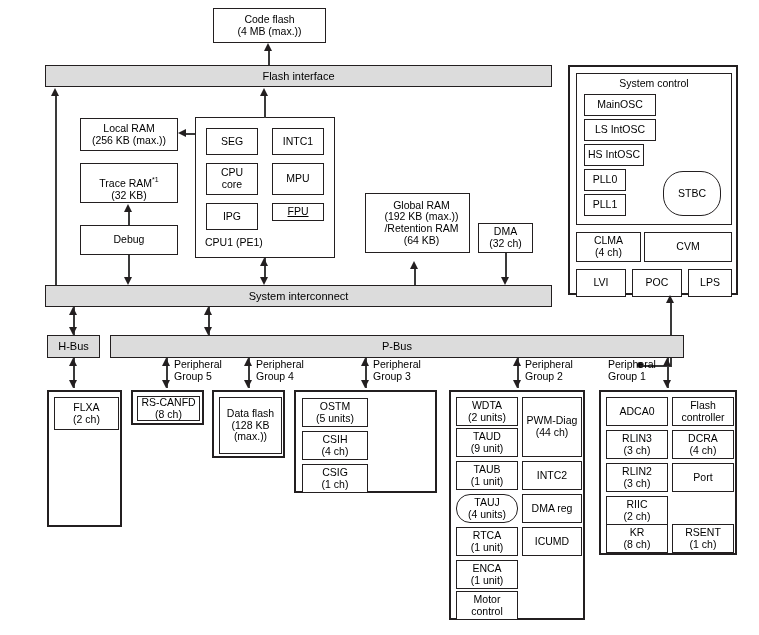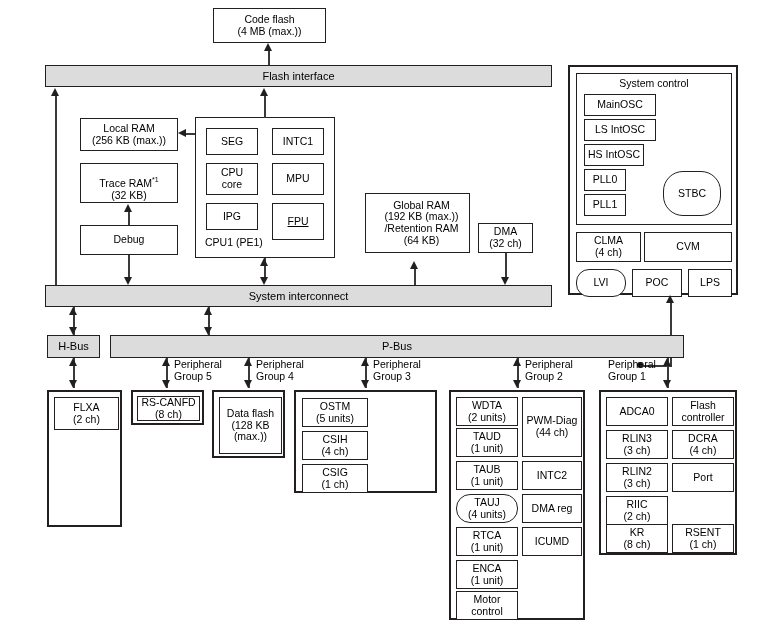--- a/index.html
+++ b/index.html
@@ -120,21 +120,21 @@
   <div class="vline" style="left:55px;top:95px;height:192px;"></div>
   <div class="arr up" style="left:51px;top:88px;"></div>
 
   <div class="grp" style="left:195px;top:117px;width:140px;height:141px;border-width:1.6px;">
     <div class="bx" style="left:10px;top:10px;width:52px;height:27px;">SEG</div>
     <div class="bx" style="left:76px;top:10px;width:52px;height:27px;">INTC1</div>
     <div class="bx" style="left:10px;top:45px;width:52px;height:32px;">CPU
 core</div>
     <div class="bx" style="left:76px;top:45px;width:52px;height:32px;">MPU</div>
     <div class="bx" style="left:10px;top:85px;width:52px;height:27px;">IPG</div>
-    <div class="bx" style="left:76px;top:85px;width:52px;height:37px;text-decoration:underline;">FPU</div>
+    <div class="bx" style="left:76px;top:85px;width:52px;height:18px;text-decoration:underline;">FPU</div>
     <div class="lbl" style="left:9px;top:118px;">CPU1 (PE1)</div>
   </div>
 
   <div class="vline" style="left:264px;top:95px;height:23px;"></div>
   <div class="arr up" style="left:260px;top:88px;"></div>
 
   <div class="vline" style="left:264px;top:258px;height:20px;"></div>
   <div class="arr up" style="left:260px;top:258px;"></div>
   <div class="arr down" style="left:260px;top:277px;"></div>
 
@@ -161,21 +161,21 @@
       <div class="bx" style="left:7px;top:70px;width:60px;height:22px;">HS IntOSC</div>
       <div class="bx" style="left:7px;top:95px;width:42px;height:22px;">PLL0</div>
       <div class="bx" style="left:7px;top:120px;width:42px;height:22px;">PLL1</div>
       <div class="bx" style="left:86px;top:97px;width:58px;height:45px;border-radius:20px;">STBC</div>
     </div>
 
     <div class="bx" style="left:6px;top:165px;width:65px;height:30px;">CLMA
 (4 ch)</div>
     <div class="bx" style="left:74px;top:165px;width:88px;height:30px;">CVM</div>
 
-    <div class="bx" style="left:6px;top:202px;width:50px;height:28px;border-radius:13px;">LVI</div>
+    <div class="bx" style="left:6px;top:202px;width:50px;height:28px;">LVI</div>
     <div class="bx" style="left:62px;top:202px;width:50px;height:28px;">POC</div>
     <div class="bx" style="left:118px;top:202px;width:44px;height:28px;">LPS</div>
   </div>
 
   <div class="vline" style="left:670px;top:302px;height:64px;"></div>
   <div class="arr up" style="left:666px;top:295px;"></div>
   <div class="hline" style="left:640px;top:365px;width:32px;"></div>
   <div class="dot" style="left:637px;top:362px;"></div>
 
   <div class="bar" style="left:45px;top:285px;width:507px;height:22px;">System interconnect</div>
@@ -242,21 +242,21 @@
   <div class="vline" style="left:517px;top:358px;height:30px;"></div>
   <div class="arr up" style="left:513px;top:358px;"></div>
   <div class="arr down" style="left:513px;top:380px;"></div>
   <div class="lbl" style="left:525px;top:358px;">Peripheral
 Group 2</div>
 
   <div class="grp" style="left:449px;top:390px;width:136px;height:230px;">
     <div class="bx" style="left:5px;top:5px;width:62px;height:29px;">WDTA
 (2 units)</div>
     <div class="bx" style="left:5px;top:36px;width:62px;height:29px;">TAUD
-(1 unit)</div>
+(9 unit)</div>
     <div class="bx" style="left:5px;top:69px;width:62px;height:29px;">TAUB
 (1 unit)</div>
     <div class="bx" style="left:5px;top:102px;width:62px;height:29px;border-radius:14px;">TAUJ
 (4 units)</div>
     <div class="bx" style="left:5px;top:135px;width:62px;height:29px;">RTCA
 (1 unit)</div>
     <div class="bx" style="left:5px;top:168px;width:62px;height:29px;">ENCA
 (1 unit)</div>
     <div class="bx" style="left:5px;top:199px;width:62px;height:29px;">Motor
 control</div>

